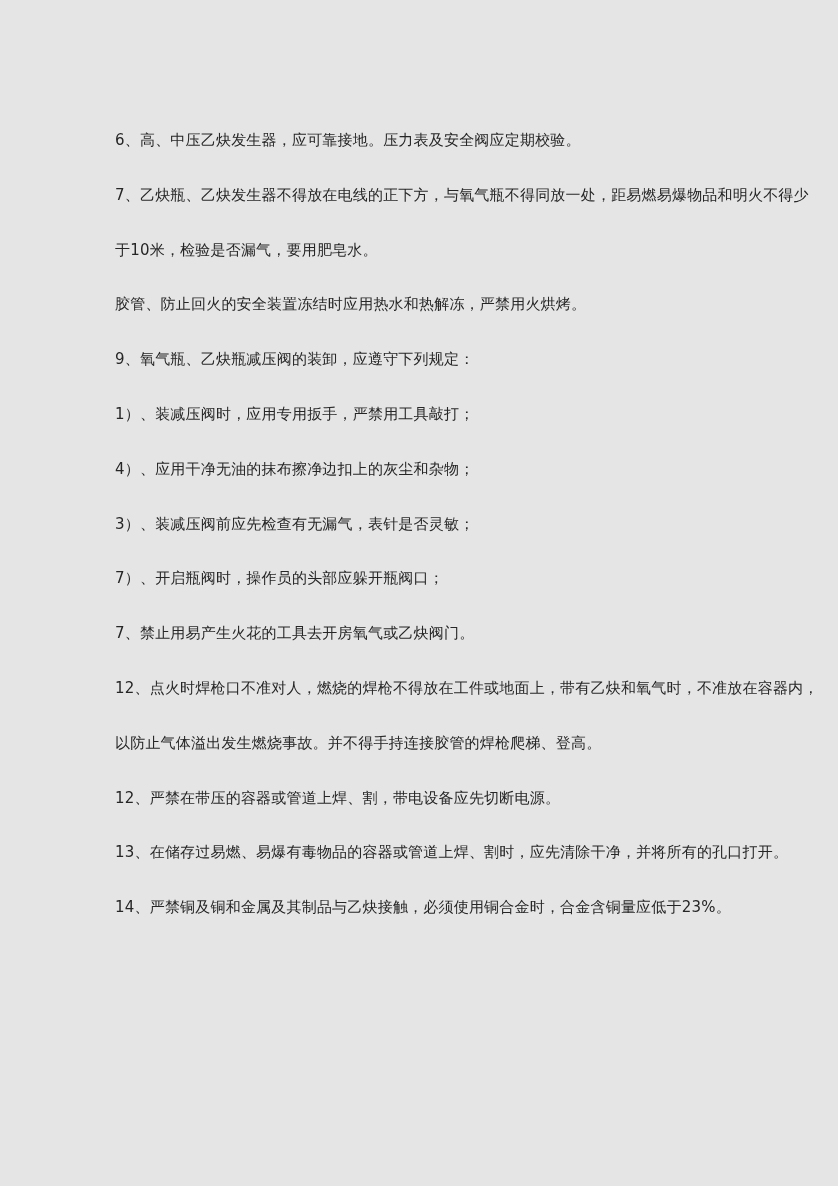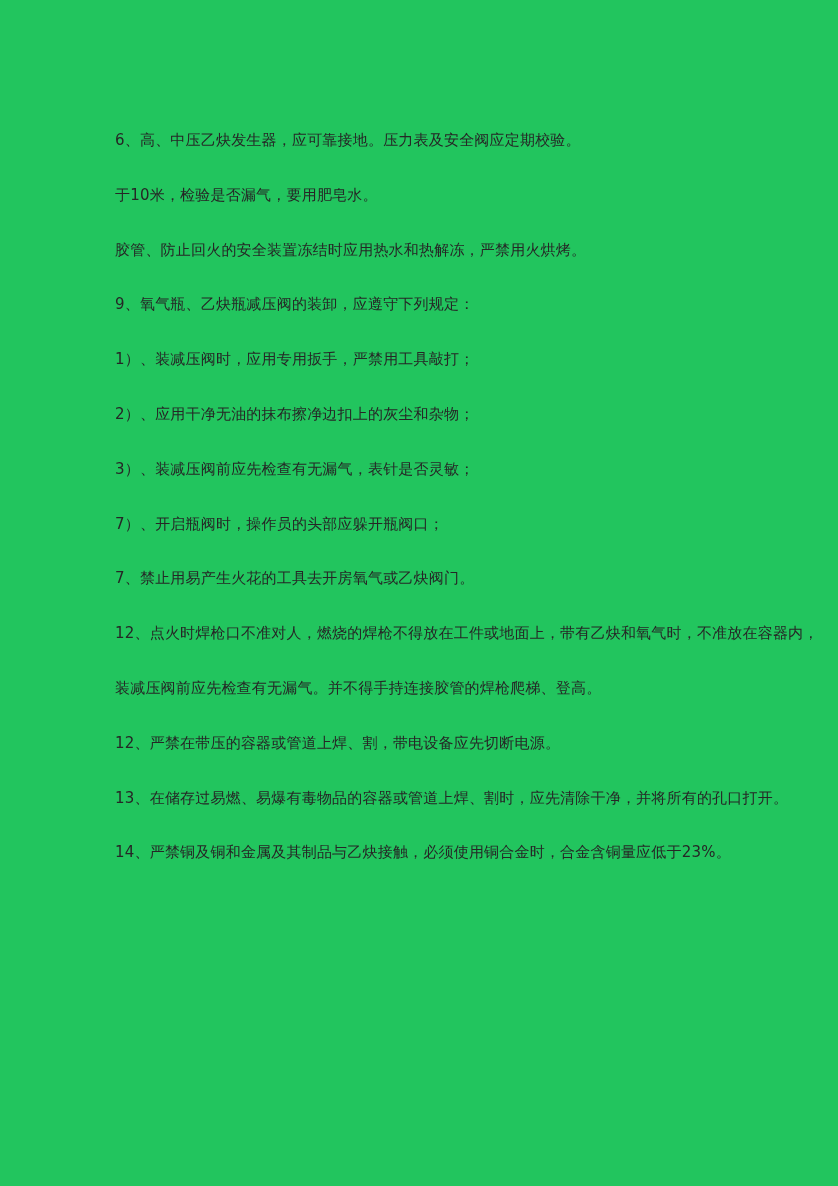--- a/index.html
+++ b/index.html
@@ -10,44 +10,45 @@
     width: 838px;
     height: 1186px;
     background: #ffffff;
     overflow: hidden;
     font-family: "DejaVu Sans", sans-serif;
   }
   .page {
     position: relative;
     width: 838px;
     height: 1186px;
-    background: #22c55e;
+    background: #e5e5e5;
     box-sizing: border-box;
     padding: 131px 110px 0 115px;
   }
   .doc-line {
     height: 54.8px;
     font-size: 15px;
     line-height: 19px;
     color: #262626;
     white-space: nowrap;
     letter-spacing: 0.2px;
   }
 </style>
 </head>
 <body>
 
 <div class="page">
   <div class="doc-line">6、高、中压乙炔发生器，应可靠接地。压力表及安全阀应定期校验。</div>
+  <div class="doc-line">7、乙炔瓶、乙炔发生器不得放在电线的正下方，与氧气瓶不得同放一处，距易燃易爆物品和明火不得少</div>
   <div class="doc-line">于10米，检验是否漏气，要用肥皂水。</div>
   <div class="doc-line">胶管、防止回火的安全装置冻结时应用热水和热解冻，严禁用火烘烤。</div>
   <div class="doc-line">9、氧气瓶、乙炔瓶减压阀的装卸，应遵守下列规定：</div>
   <div class="doc-line">1）、装减压阀时，应用专用扳手，严禁用工具敲打；</div>
-  <div class="doc-line">2）、应用干净无油的抹布擦净边扣上的灰尘和杂物；</div>
+  <div class="doc-line">4）、应用干净无油的抹布擦净边扣上的灰尘和杂物；</div>
   <div class="doc-line">3）、装减压阀前应先检查有无漏气，表针是否灵敏；</div>
   <div class="doc-line">7）、开启瓶阀时，操作员的头部应躲开瓶阀口；</div>
   <div class="doc-line">7、禁止用易产生火花的工具去开房氧气或乙炔阀门。</div>
   <div class="doc-line">12、点火时焊枪口不准对人，燃烧的焊枪不得放在工件或地面上，带有乙炔和氧气时，不准放在容器内，</div>
-  <div class="doc-line">装减压阀前应先检查有无漏气。并不得手持连接胶管的焊枪爬梯、登高。</div>
+  <div class="doc-line">以防止气体溢出发生燃烧事故。并不得手持连接胶管的焊枪爬梯、登高。</div>
   <div class="doc-line">12、严禁在带压的容器或管道上焊、割，带电设备应先切断电源。</div>
   <div class="doc-line">13、在储存过易燃、易爆有毒物品的容器或管道上焊、割时，应先清除干净，并将所有的孔口打开。</div>
   <div class="doc-line">14、严禁铜及铜和金属及其制品与乙炔接触，必须使用铜合金时，合金含铜量应低于23%。</div>
 </div>
 
 </body></html>

